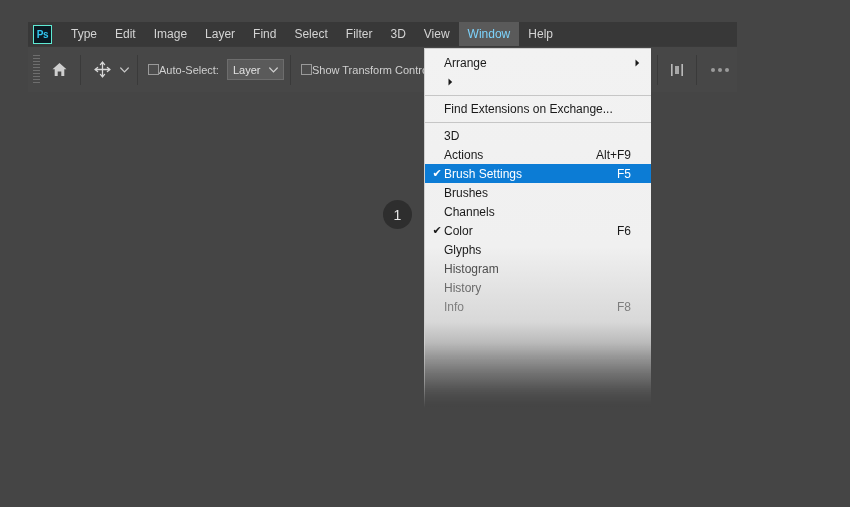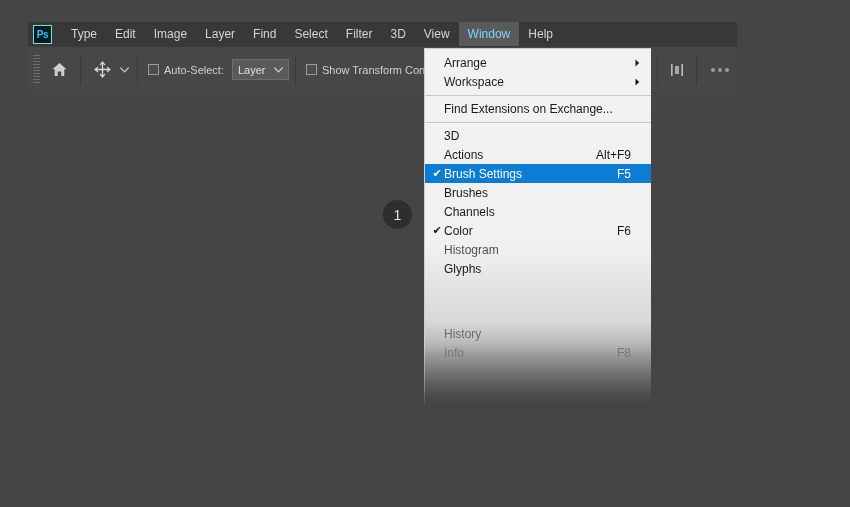--- a/index.html
+++ b/index.html
@@ -125,21 +125,20 @@
     height: 30px;
     display: flex;
     align-items: center;
     justify-content: center;
     flex: 0 0 auto;
   }
 
   .cb-group {
     display: flex;
     align-items: center;
-    gap: 5px;
     flex: 0 0 auto;
     margin-left: 4px;
   }
 
   .checkbox {
     width: 11px;
     height: 11px;
     border: 1px solid #9a9a9a;
     background: #4d4d4d;
     flex: 0 0 auto;
@@ -273,21 +272,21 @@
   }
 
   .dd-sep {
     height: 1px;
     background: #c6c6c6;
     margin: 4px 0 3px 0;
   }
 
   
   .fade-1 { color: #4e4e4e; }
-  .fade-2 { color: #6b6b6b; margin-top: 46px; }
+  .fade-2 { color: #6b6b6b; }
   .fade-3 { color: #7e7e7e; }
 </style>
 </head>
 <body>
 
 <div id="app">
 
   <div class="app-window">
 
     <div class="menubar">
@@ -400,21 +399,20 @@
           <span class="dd-check"></span>
           <span class="dd-label">Arrange</span>
           <span class="dd-arrow">
             <svg width="5" height="8" viewBox="0 0 5 8">
               <path d="M0.5 0.6 L4.2 4 L0.5 7.4 Z" fill="currentColor"></path>
             </svg>
           </span>
         </div>
         <div class="dd-row">
           <span class="dd-check"></span>
-          <span class="dd-label">Workspace</span>
           <span class="dd-arrow">
             <svg width="5" height="8" viewBox="0 0 5 8">
               <path d="M0.5 0.6 L4.2 4 L0.5 7.4 Z" fill="currentColor"></path>
             </svg>
           </span>
         </div>
         <div class="dd-sep"></div>
         <div class="dd-row">
           <span class="dd-check"></span>
           <span class="dd-label">Find Extensions on Exchange...</span>
@@ -447,28 +445,28 @@
           <span class="dd-check"></span>
           <span class="dd-label">Channels</span>
           <span class="dd-arrow"></span>
         </div>
         <div class="dd-row">
           <span class="dd-check">✔</span>
           <span class="dd-label">Color</span>
           <span class="dd-shortcut">F6</span>
           <span class="dd-arrow"></span>
         </div>
+        <div class="dd-row">
+          <span class="dd-check"></span>
+          <span class="dd-label">Glyphs</span>
+          <span class="dd-arrow"></span>
+        </div>
         <div class="dd-row fade-1">
           <span class="dd-check"></span>
           <span class="dd-label">Histogram</span>
-          <span class="dd-arrow"></span>
-        </div>
-        <div class="dd-row">
-          <span class="dd-check"></span>
-          <span class="dd-label">Glyphs</span>
           <span class="dd-arrow"></span>
         </div>
         <div class="dd-row fade-2">
           <span class="dd-check"></span>
           <span class="dd-label">History</span>
           <span class="dd-arrow"></span>
         </div>
         <div class="dd-row fade-3">
           <span class="dd-check"></span>
           <span class="dd-label">Info</span>

